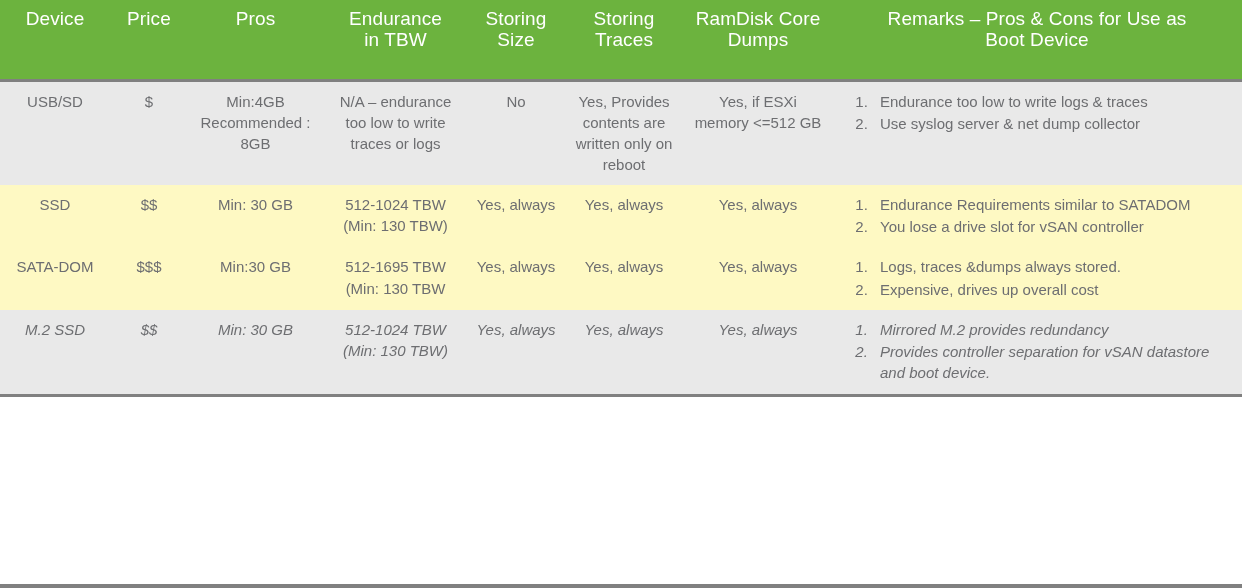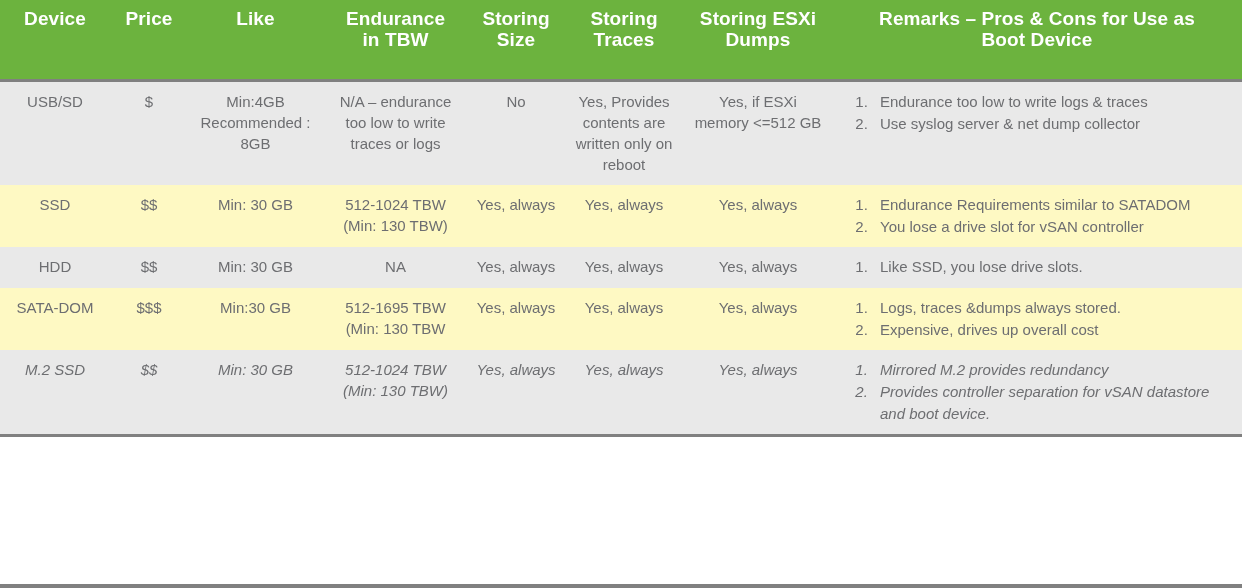--- a/index.html
+++ b/index.html
@@ -29,21 +29,21 @@
   }
 
   
   thead tr.header-row {
     background: #6cb33e;
     height: 80px;
   }
   thead th {
     color: #ffffff;
     font-size: 19px;
-    font-weight: bold;
+    font-weight: normal;
     text-align: center;
     vertical-align: top;
     padding: 8px 4px 0 4px;
     line-height: 1.12;
     border: none;
     letter-spacing: 0.1px;
   }
   thead tr.header-row {
     border-bottom: 3px solid #808080;
   }
@@ -118,36 +118,36 @@
     </colgroup>
     <thead>
       <tr class="header-row">
         <th>
           <span>Device</span>
         </th>
         <th>
           <span>Price</span>
         </th>
         <th>
-          <span>Like</span>
+          <span>Pros</span>
         </th>
         <th>
           <span>Endurance</span><br>
           <span>in TBW</span>
         </th>
         <th>
           <span>Storing</span><br>
           <span>Size</span>
         </th>
         <th>
           <span>Storing</span><br>
           <span>Traces</span>
         </th>
         <th>
-          <span>Storing ESXi</span><br>
+          <span>RamDisk Core</span><br>
           <span>Dumps</span>
         </th>
         <th>
           <span>Remarks – Pros &amp; Cons for Use as</span><br>
           <span>Boot Device</span>
         </th>
       </tr>
     </thead>
     <tbody>
 
@@ -176,34 +176,20 @@
         <td>Yes, always</td>
         <td>Yes, always</td>
         <td class="remarks">
           <ol class="remarks-list">
             <li>Endurance Requirements similar to SATADOM</li>
             <li>You lose a drive slot for vSAN controller</li>
           </ol>
         </td>
       </tr>
 
-      <tr class="row-shade">
-        <td>HDD</td>
-        <td>$$</td>
-        <td>Min: 30 GB</td>
-        <td>NA</td>
-        <td>Yes, always</td>
-        <td>Yes, always</td>
-        <td>Yes, always</td>
-        <td class="remarks">
-          <ol class="remarks-list">
-            <li>Like SSD, you lose drive slots.</li>
-          </ol>
-        </td>
-      </tr>
 
       <tr class="row-plain">
         <td>SATA-DOM</td>
         <td>$$$</td>
         <td>Min:30 GB</td>
         <td>512-1695 TBW (Min: 130 TBW</td>
         <td>Yes, always</td>
         <td>Yes, always</td>
         <td>Yes, always</td>
         <td class="remarks">

